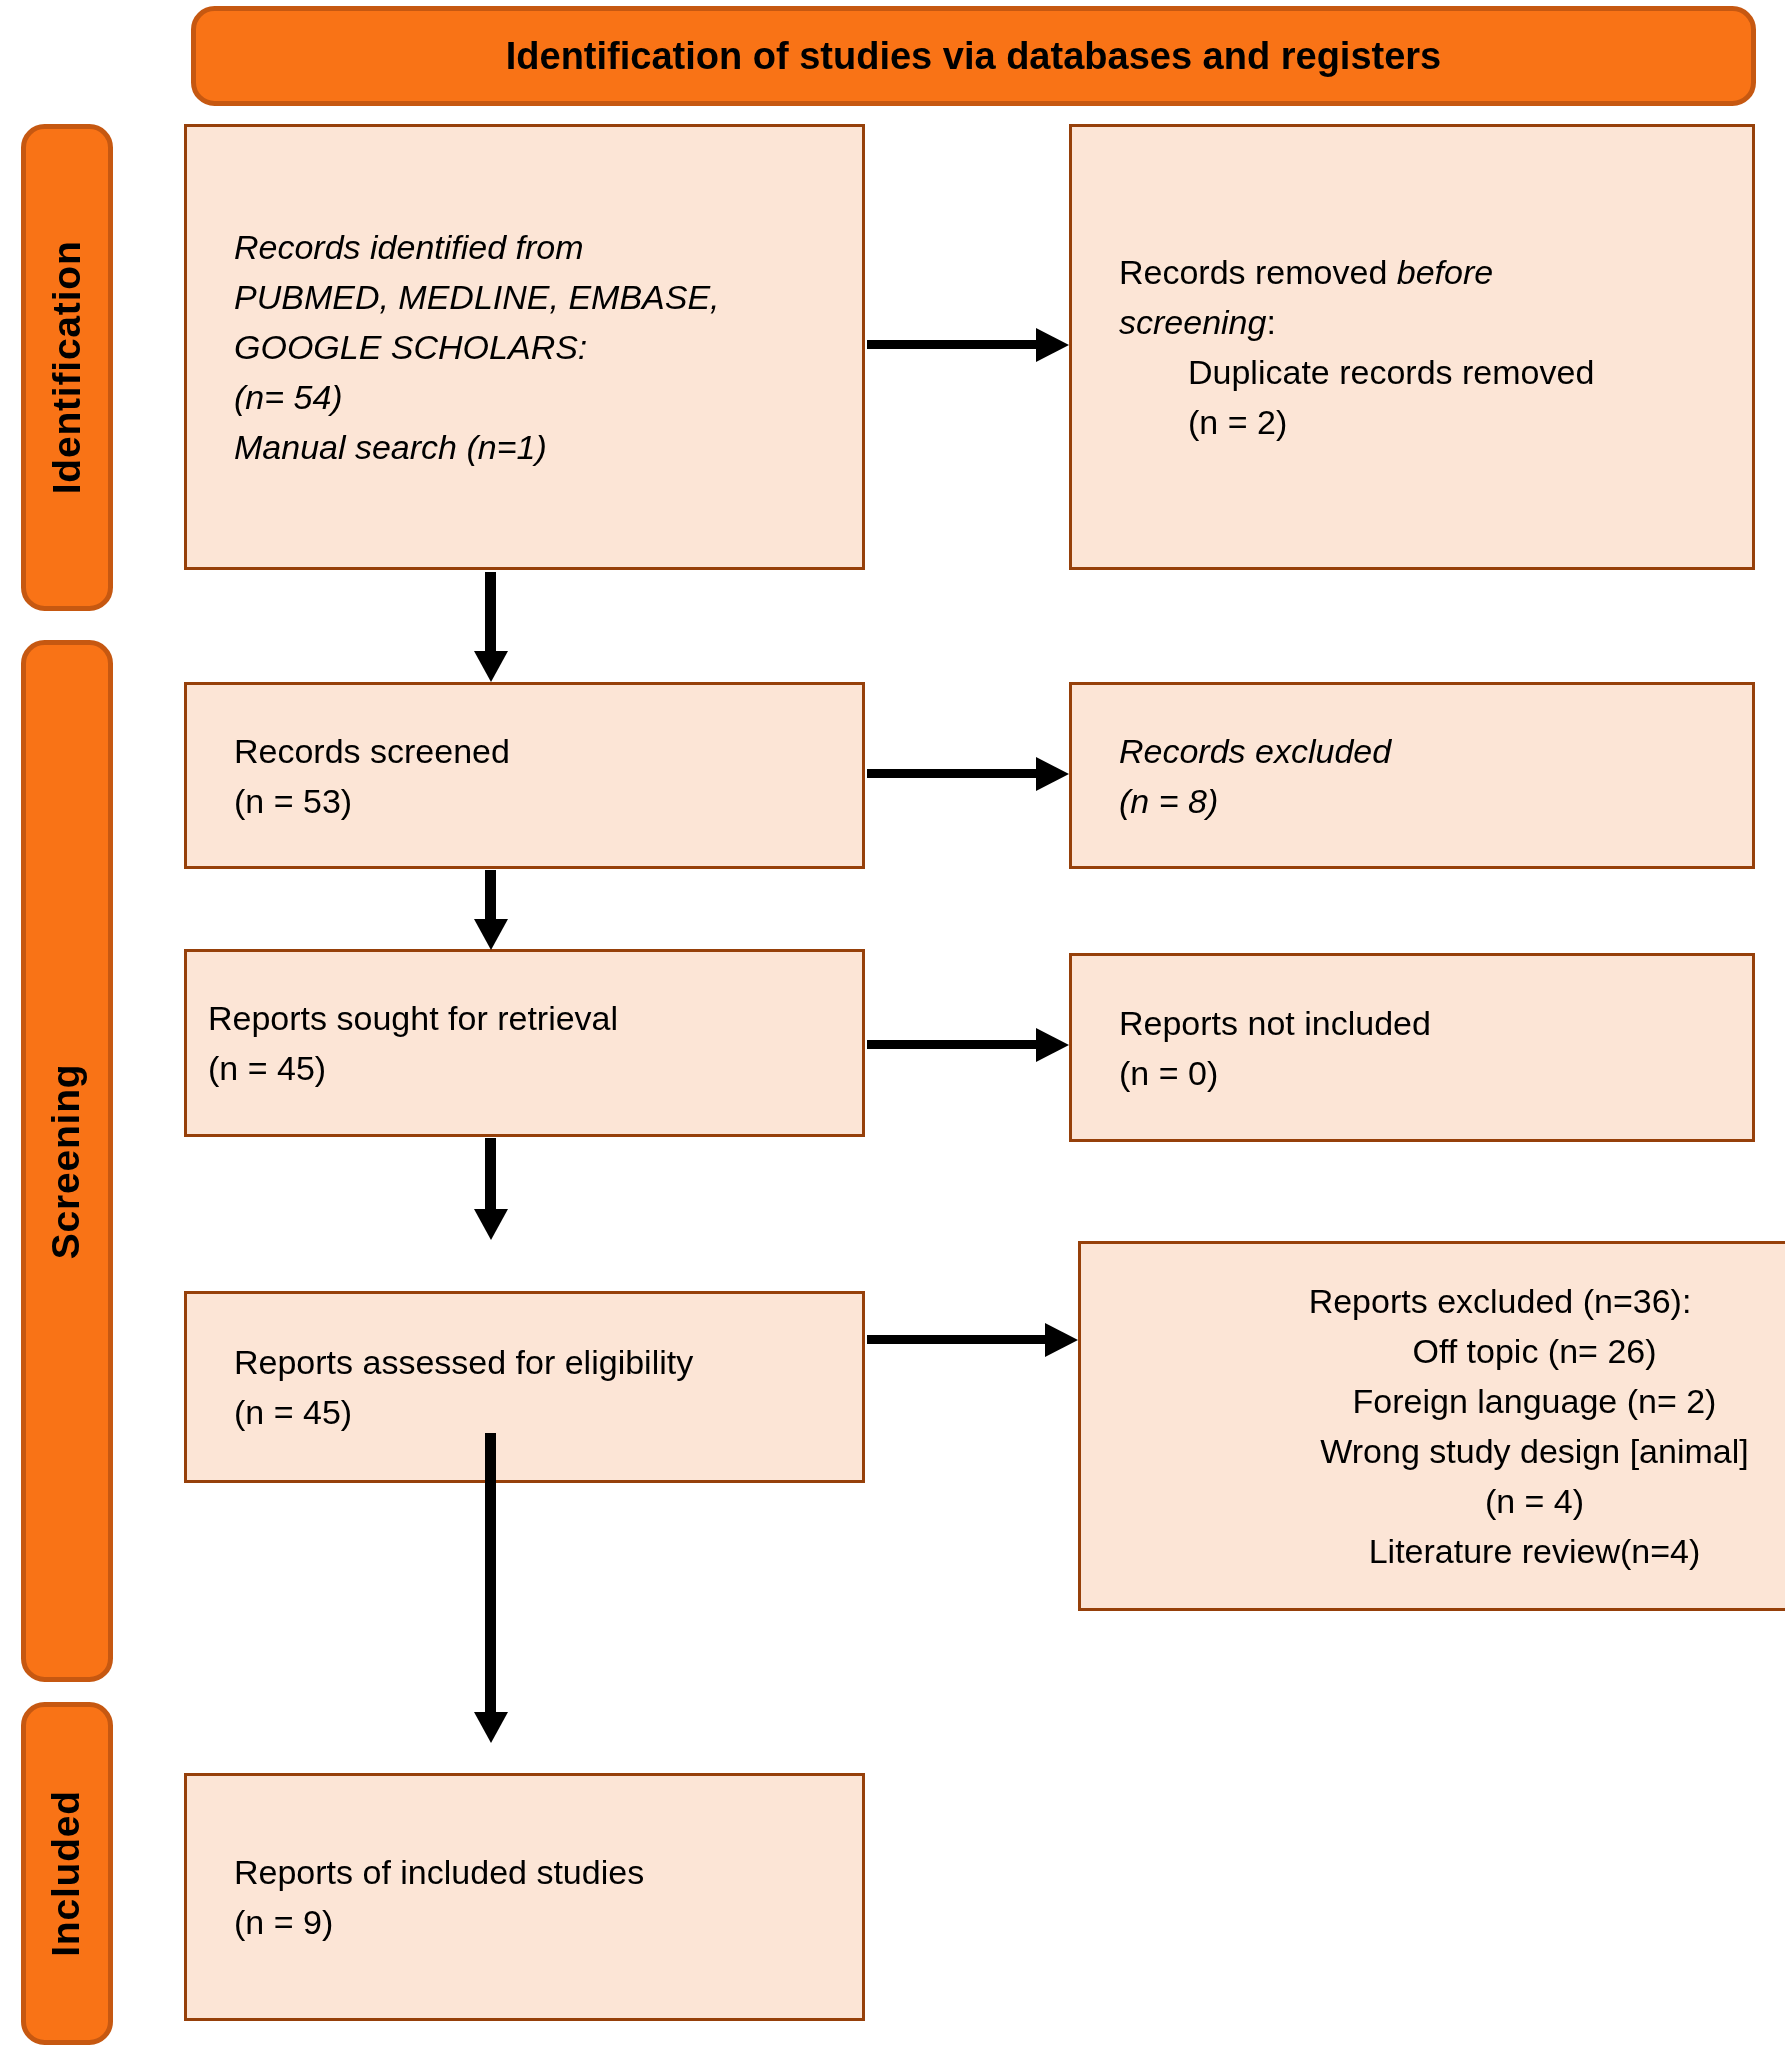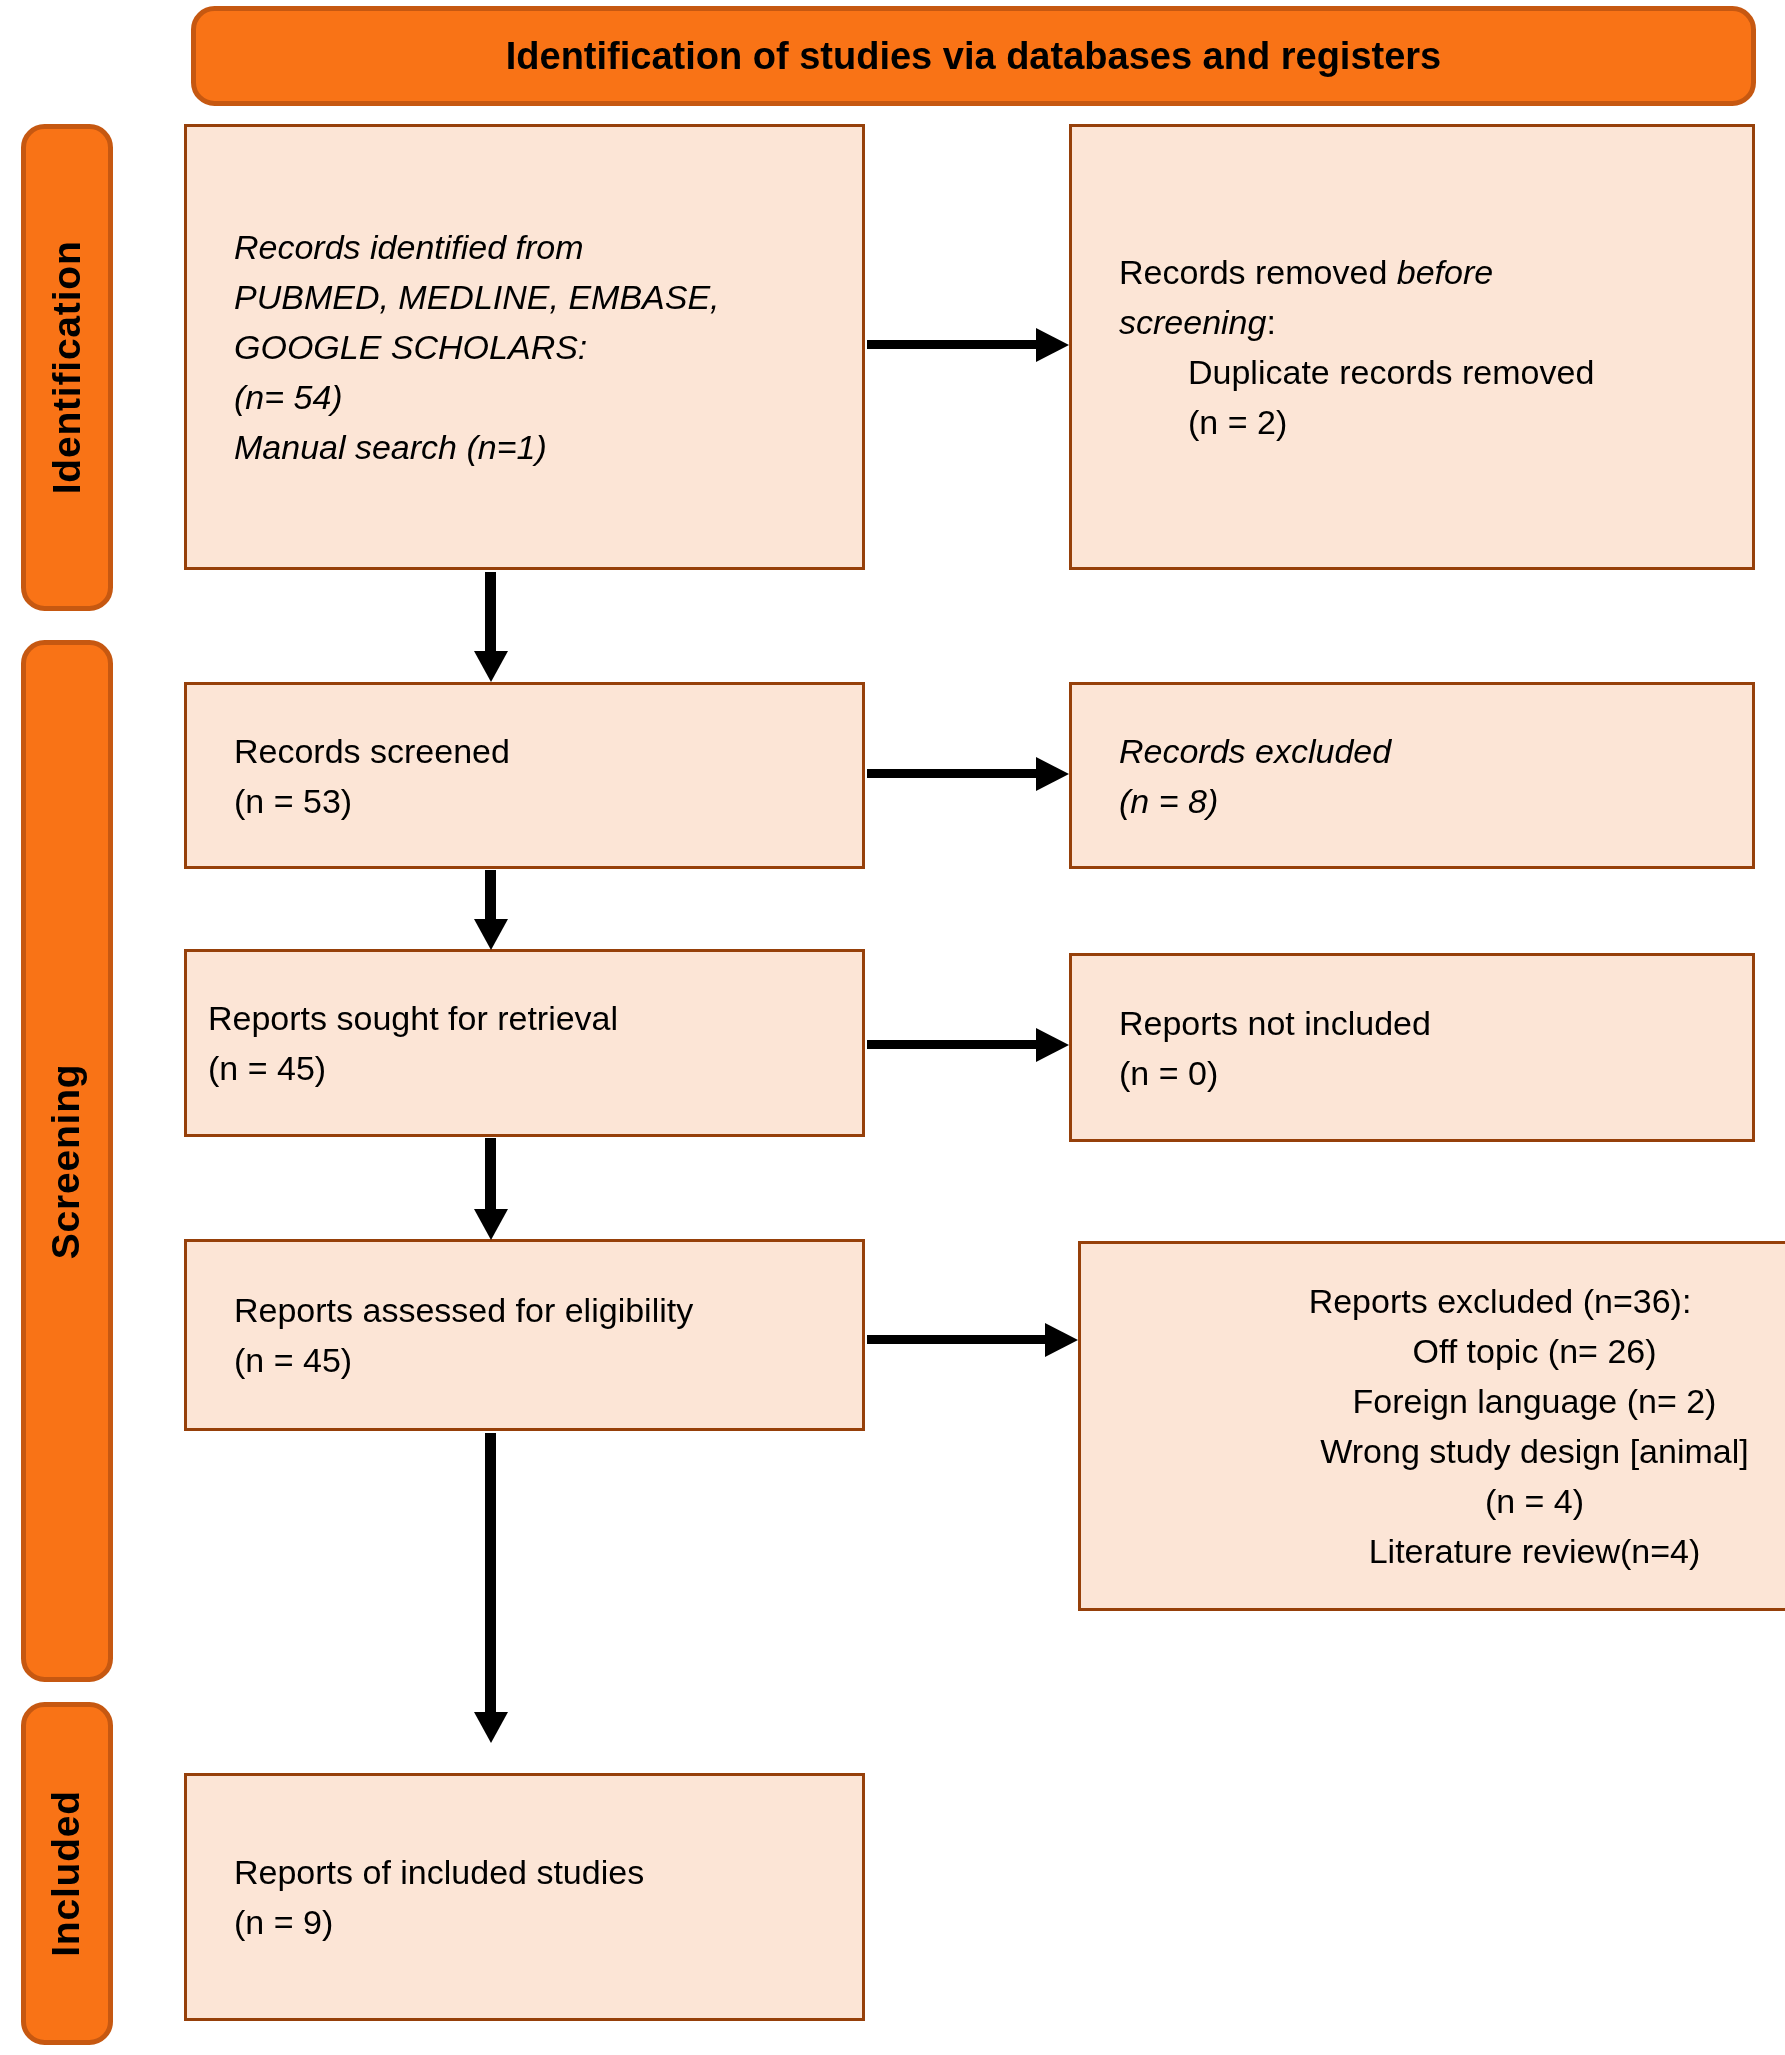--- a/index.html
+++ b/index.html
@@ -99,21 +99,21 @@
 
   <div class="flow-box" style="left:184px;top:949px;width:681px;height:188px;padding-left:21px;">
       <div class="line">Reports sought for retrieval</div>
       <div class="line">(n = 45)</div>
     </div>
   <div class="flow-box" style="left:1069px;top:953px;width:686px;height:189px;">
       <div class="line">Reports not included</div>
       <div class="line">(n = 0)</div>
     </div>
 
-  <div class="flow-box" style="left:184px;top:1239px;width:681px;height:192px;">
+  <div class="flow-box" style="left:184px;top:1291px;width:681px;height:192px;">
       <div class="line">Reports assessed for eligibility</div>
       <div class="line">(n = 45)</div>
     </div>
   <div class="flow-box" style="left:1078px;top:1241px;width:816px;height:370px;text-align:center;">
       <div class="line">Reports excluded (n=36):</div>
       <div class="line indent">Off topic (n= 26)</div>
       <div class="line indent">Foreign language (n= 2)</div>
       <div class="line indent">Wrong study design [animal]</div>
       <div class="line indent">(n = 4)</div>
       <div class="line indent">Literature review(n=4)</div>

